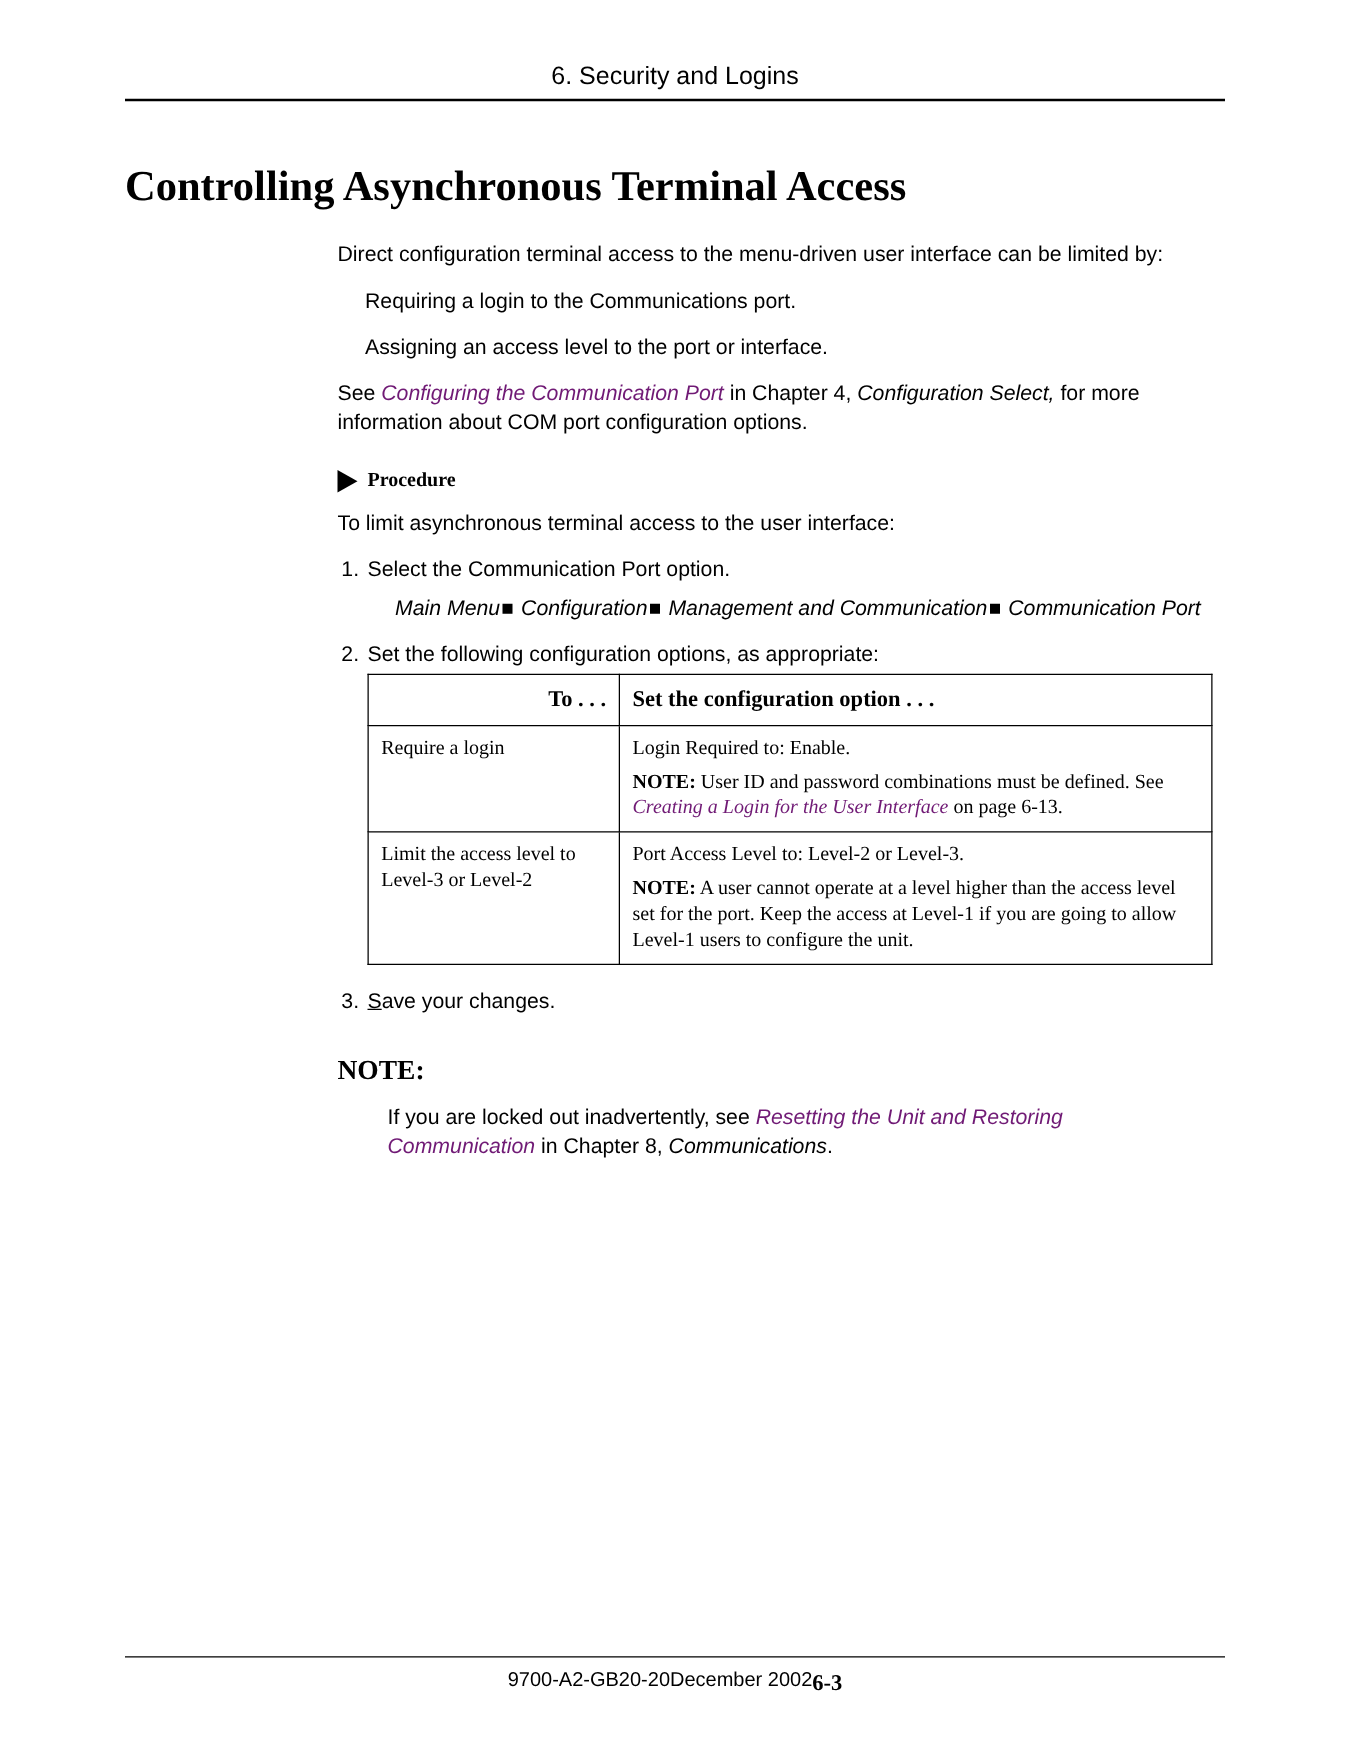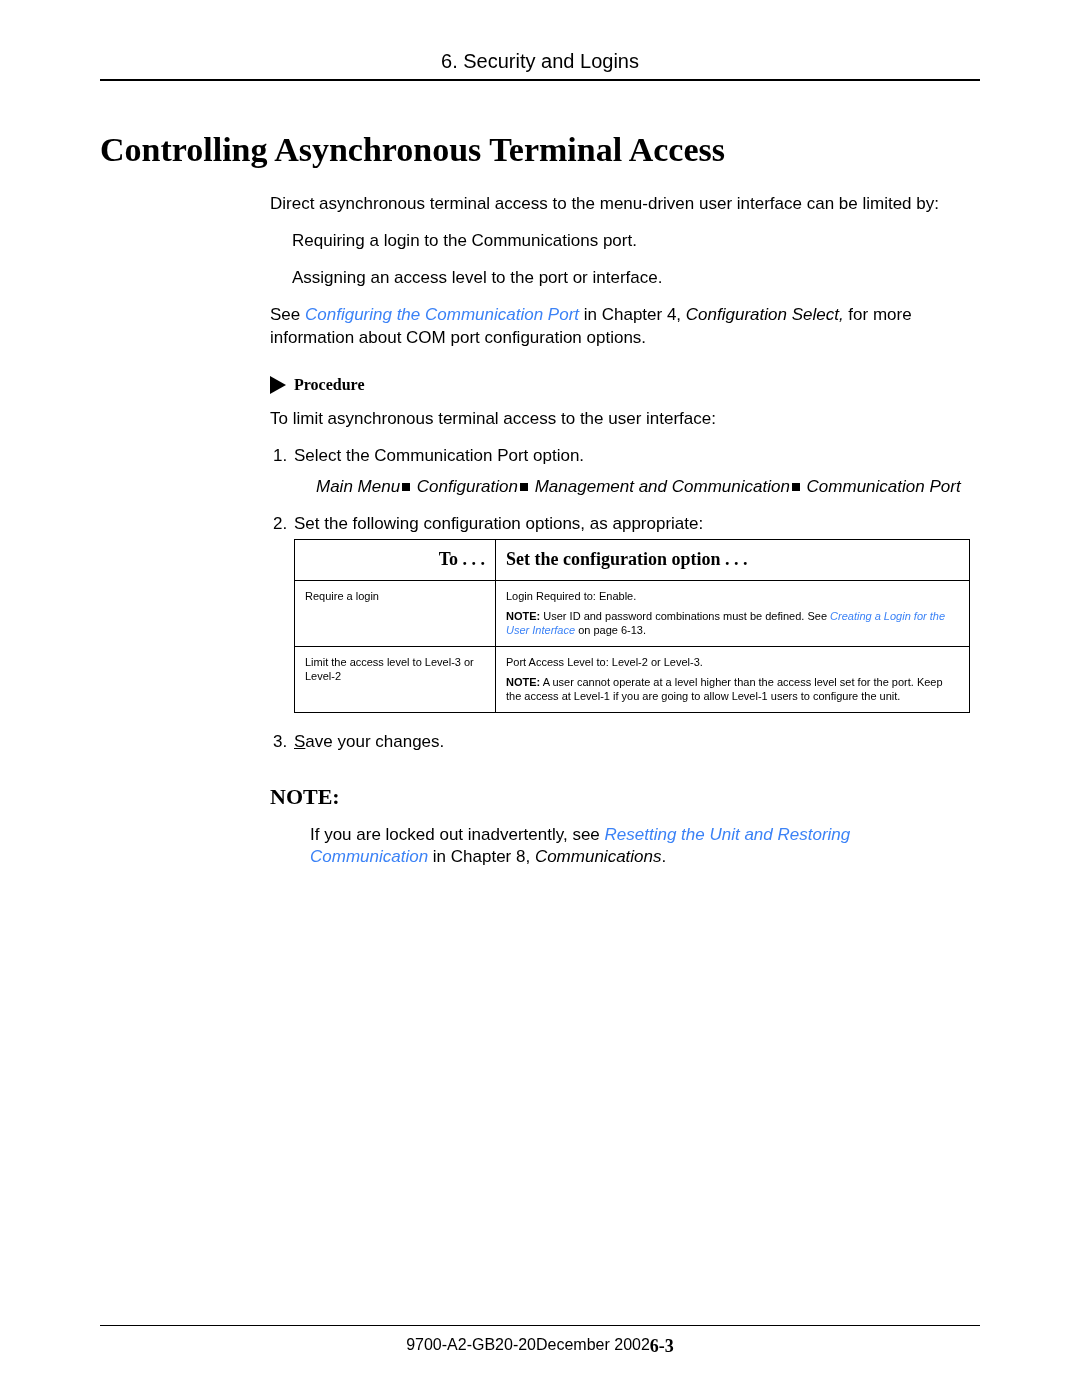--- a/index.html
+++ b/index.html
@@ -41,21 +41,21 @@
   }
   p {
     font-size: 17px;
     line-height: 1.35;
     margin: 0 0 14px 0;
   }
   .list-indent {
     margin-left: 22px;
   }
   .link {
-    color: #3b82f6;
+    color: #701a75;
     font-style: italic;
   }
   .italic {
     font-style: italic;
   }
   .procedure-row {
     display: flex;
     align-items: center;
     margin: 26px 0 14px 0;
   }
@@ -98,24 +98,25 @@
     vertical-align: 1px;
   }
   table.config {
     border-collapse: collapse;
     width: 100%;
     margin: 4px 0 18px 0;
   }
   table.config th, table.config td {
     border: 1.5px solid #000;
     padding: 8px 10px;
-    font-size: 11px;
+    font-size: 16px;
     text-align: left;
     vertical-align: top;
     line-height: 1.3;
+    font-family: Liberation Serif, serif;
   }
   table.config th {
     font-family: "Times New Roman", Times, serif;
     font-weight: bold;
     font-size: 18px;
   }
   table.config th.col-to {
     width: 180px;
     text-align: right;
   }
@@ -158,21 +159,21 @@
 
 <div class="page">
 
   <div class="header-right">6. Security and Logins</div>
   <hr class="hr">
 
   <h1 class="section-title">Controlling Asynchronous Terminal Access</h1>
 
   <div class="body-indent">
 
-    <p>Direct asynchronous terminal access to the menu-driven user interface can be limited by:</p>
+    <p>Direct configuration terminal access to the menu-driven user interface can be limited by:</p>
     <p class="list-indent">Requiring a login to the Communications port.</p>
     <p class="list-indent">Assigning an access level to the port or interface.</p>
 
     <p>
       <span>See </span><span class="link">Configuring the Communication Port</span><span> in Chapter 4, </span><span class="italic">Configuration Select,</span><span> for more information about COM port configuration options.</span>
     </p>
 
     <div class="procedure-row">
       <span class="arrow-icon"></span>
       <span class="procedure-label">Procedure</span>

